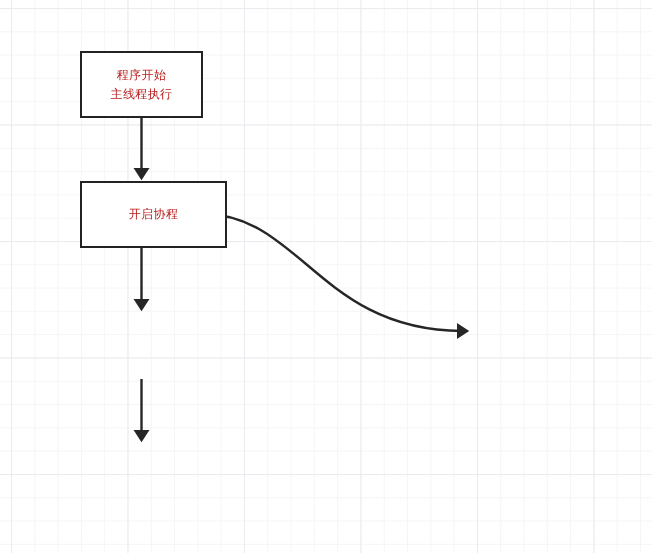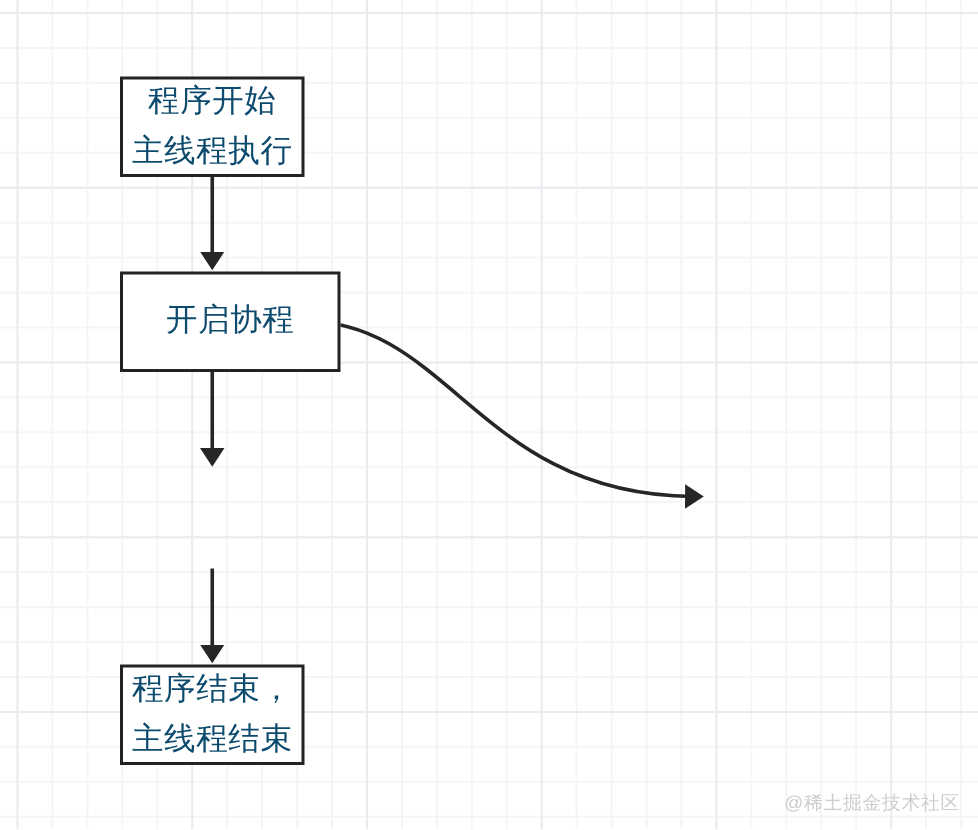--- a/index.html
+++ b/index.html
@@ -36,22 +36,22 @@
   }
   .node {
     position: absolute;
     box-sizing: border-box;
     border: 2.4px solid #232323;
     background: #ffffff;
     display: flex;
     align-items: center;
     justify-content: center;
     text-align: center;
-    color: #0c4a6e;
-    font-size: 21px;
+    color: #b91c1c;
+    font-size: 12px;
     line-height: 1.55;
     letter-spacing: 0.4px;
     white-space: pre-line;
   }
   #node-start    { left: 80px;  top: 51px;  width: 123px; height: 67px; }
   #node-launch   { left: 80px;  top: 181px; width: 147px; height: 67px; }
   #node-main     { left: 80px;  top: 312px; width: 123px; height: 67px; }
   #node-end      { left: 80px;  top: 443px; width: 123px; height: 67px; }
   #node-coroutine{ left: 470px; top: 298px; width: 123px; height: 67px; }
 
@@ -88,19 +88,16 @@
 
     <path d="M 203 214 C 300 214, 320 330, 462 331" fill="none" stroke="#262626" stroke-width="2.4" stroke-linecap="round" marker-end="url(#arrow-curve)"></path>
   </svg>
 
   <div class="node" id="node-start">程序开始
 主线程执行</div>
 
   <div class="node" id="node-launch">开启协程</div>
 
 
-  <div class="node" id="node-end">程序结束，
-主线程结束</div>
 
 
-  <div id="watermark">@稀土掘金技术社区</div>
 
 </div>
 
 </body></html>

